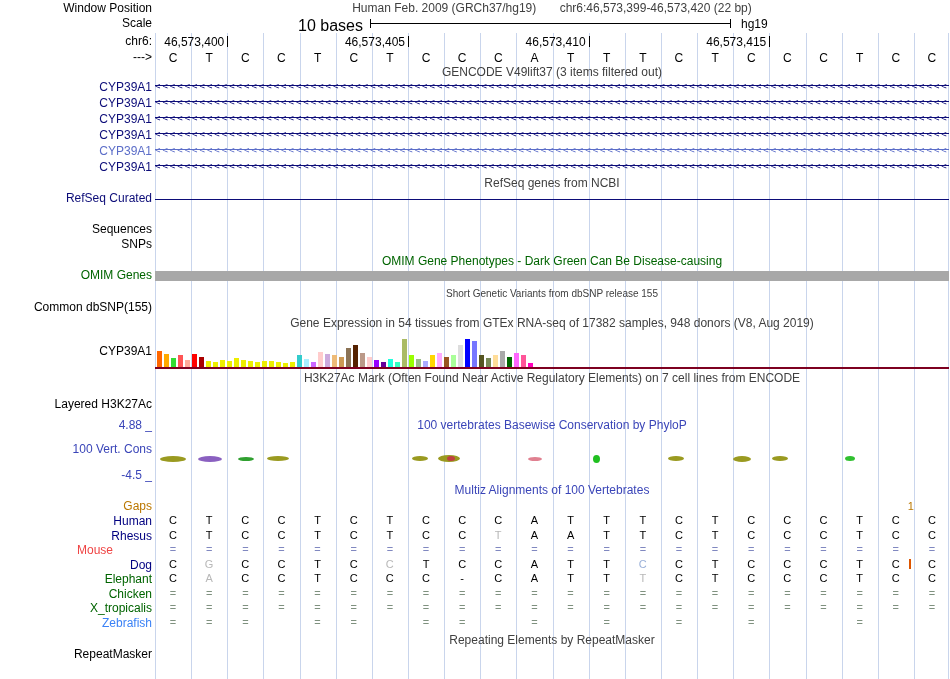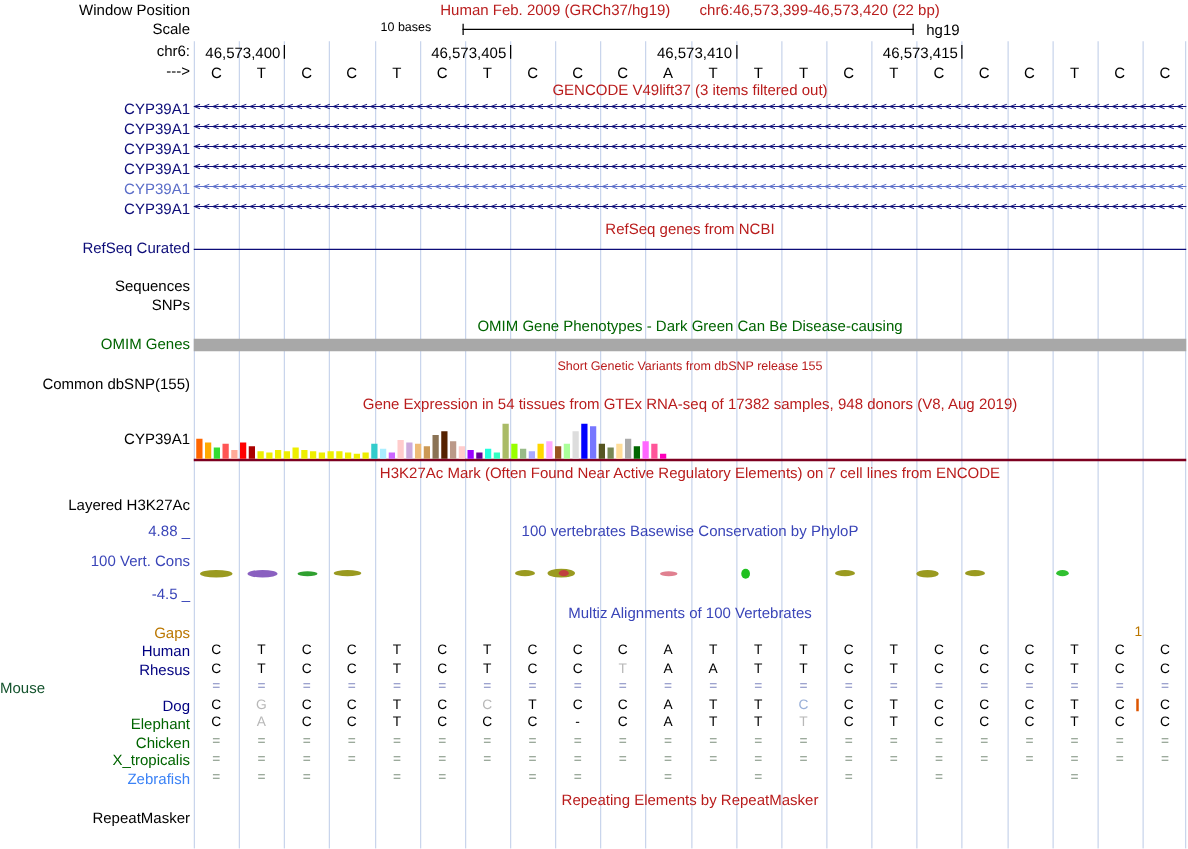--- a/index.html
+++ b/index.html
@@ -1,41 +1,41 @@
 <!DOCTYPE html>
 <html><head>
 <meta charset="utf-8">
 <style>
   html,body{margin:0;padding:0;background:#fff;}
   #browser{position:relative;width:950px;height:679px;background:#fff;overflow:hidden;
            font-family:"Liberation Sans",sans-serif;}
   .lbl{position:absolute;left:0;width:152px;text-align:right;font-size:12px;line-height:13px;
        white-space:nowrap;z-index:2;color:#000;}
   .title{position:absolute;left:155px;width:794px;text-align:center;font-size:12px;line-height:13px;
-       white-space:nowrap;z-index:2;color:#b91c1c;}
+       white-space:nowrap;z-index:2;color:#404040;}
   .small{font-size:10px;}
   .blue{color:#3a45b8;}
   .green{color:#006400;}
   .navy{color:#0c0c78;}
   .orange{color:#bb7700;}
   .bar{position:absolute;background:#000;z-index:2;}
 </style>
 </head>
 <body>
 
 <div id="browser">
 
   <div class="lbl" style="top:2px">Window Position</div>
   <div class="title" style="top:2px">
     <span>Human Feb. 2009 (GRCh37/hg19)</span>
     <span style="margin-left:20px">chr6:46,573,399-46,573,420 (22 bp)</span>
   </div>
 
   <div class="lbl" style="top:17px">Scale</div>
-  <div style="position:absolute;top:17px;left:137px;width:208px;text-align:right;font-size:10px;z-index:2">10 bases</div>
+  <div style="position:absolute;top:17px;left:155px;width:208px;text-align:right;font-size:16px;z-index:2">10 bases</div>
   <div class="bar" style="top:23px;left:370px;width:361px;height:1px"></div>
   <div class="bar" style="top:19px;left:370px;width:1px;height:9px"></div>
   <div class="bar" style="top:19px;left:730px;width:1px;height:9px"></div>
   <div style="position:absolute;top:17px;left:741px;font-size:12px;z-index:2">hg19</div>
 
   <div class="lbl" style="top:35px">chr6:</div>
   <div class="lbl" style="top:51px">---&gt;</div>
 
   <div class="title" style="top:66px">GENCODE V49lift37 (3 items filtered out)</div>
 
@@ -242,21 +242,21 @@
     <div style="position: absolute; left: 588.6px; top: 529px; width: 36.1px; text-align: center; font-size: 11px; color: rgb(0, 0, 0); z-index: 1;">T</div>
     <div style="position: absolute; left: 624.8px; top: 529px; width: 36.1px; text-align: center; font-size: 11px; color: rgb(0, 0, 0); z-index: 1;">T</div>
     <div style="position: absolute; left: 660.9px; top: 529px; width: 36.1px; text-align: center; font-size: 11px; color: rgb(0, 0, 0); z-index: 1;">C</div>
     <div style="position: absolute; left: 697px; top: 529px; width: 36.1px; text-align: center; font-size: 11px; color: rgb(0, 0, 0); z-index: 1;">T</div>
     <div style="position: absolute; left: 733.2px; top: 529px; width: 36.1px; text-align: center; font-size: 11px; color: rgb(0, 0, 0); z-index: 1;">C</div>
     <div style="position: absolute; left: 769.3px; top: 529px; width: 36.1px; text-align: center; font-size: 11px; color: rgb(0, 0, 0); z-index: 1;">C</div>
     <div style="position: absolute; left: 805.5px; top: 529px; width: 36.1px; text-align: center; font-size: 11px; color: rgb(0, 0, 0); z-index: 1;">C</div>
     <div style="position: absolute; left: 841.6px; top: 529px; width: 36.1px; text-align: center; font-size: 11px; color: rgb(0, 0, 0); z-index: 1;">T</div>
     <div style="position: absolute; left: 877.7px; top: 529px; width: 36.1px; text-align: center; font-size: 11px; color: rgb(0, 0, 0); z-index: 1;">C</div>
     <div style="position: absolute; left: 913.9px; top: 529px; width: 36.1px; text-align: center; font-size: 11px; color: rgb(0, 0, 0); z-index: 1;">C</div>
-    <div style="position: absolute; left: 0px; top: 543px; width: 152px; text-align: left; font-size: 12px; color: #14532d; z-index: 2;">Mouse</div>
+    <div style="position: absolute; left: 0px; top: 543px; width: 152px; text-align: center; font-size: 12px; color: #ef4444; z-index: 2; padding-left: 19px;">Mouse</div>
     <div style="position: absolute; left: 155px; top: 543px; width: 36.1px; text-align: center; font-size: 11px; color: rgb(128, 136, 192); z-index: 1;">=</div>
     <div style="position: absolute; left: 191.1px; top: 543px; width: 36.1px; text-align: center; font-size: 11px; color: rgb(128, 136, 192); z-index: 1;">=</div>
     <div style="position: absolute; left: 227.3px; top: 543px; width: 36.1px; text-align: center; font-size: 11px; color: rgb(128, 136, 192); z-index: 1;">=</div>
     <div style="position: absolute; left: 263.4px; top: 543px; width: 36.1px; text-align: center; font-size: 11px; color: rgb(128, 136, 192); z-index: 1;">=</div>
     <div style="position: absolute; left: 299.5px; top: 543px; width: 36.1px; text-align: center; font-size: 11px; color: rgb(128, 136, 192); z-index: 1;">=</div>
     <div style="position: absolute; left: 335.7px; top: 543px; width: 36.1px; text-align: center; font-size: 11px; color: rgb(128, 136, 192); z-index: 1;">=</div>
     <div style="position: absolute; left: 371.8px; top: 543px; width: 36.1px; text-align: center; font-size: 11px; color: rgb(128, 136, 192); z-index: 1;">=</div>
     <div style="position: absolute; left: 408px; top: 543px; width: 36.1px; text-align: center; font-size: 11px; color: rgb(128, 136, 192); z-index: 1;">=</div>
     <div style="position: absolute; left: 444.1px; top: 543px; width: 36.1px; text-align: center; font-size: 11px; color: rgb(128, 136, 192); z-index: 1;">=</div>
     <div style="position: absolute; left: 480.2px; top: 543px; width: 36.1px; text-align: center; font-size: 11px; color: rgb(128, 136, 192); z-index: 1;">=</div>

